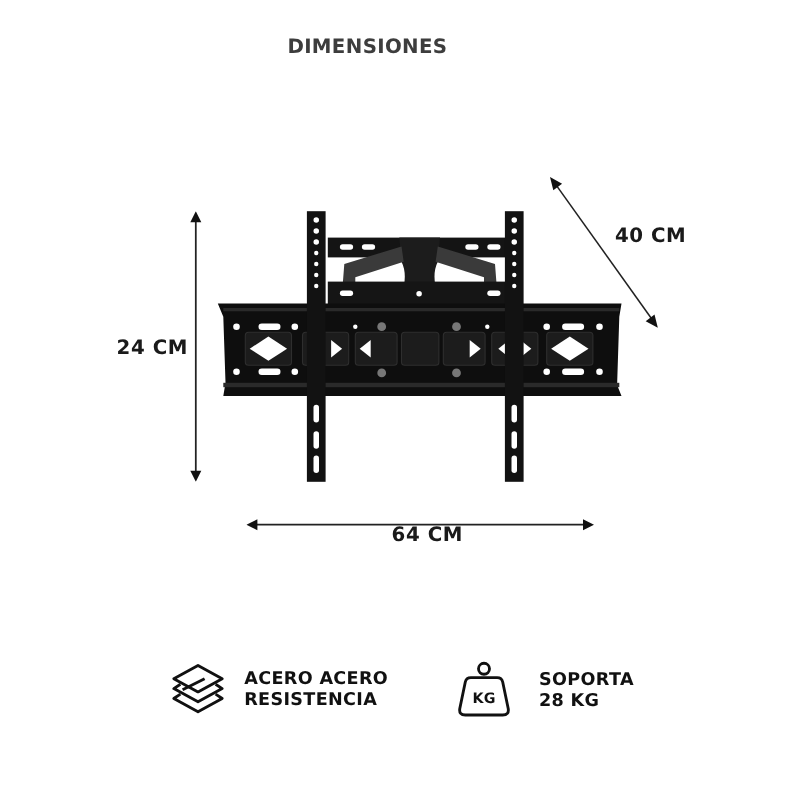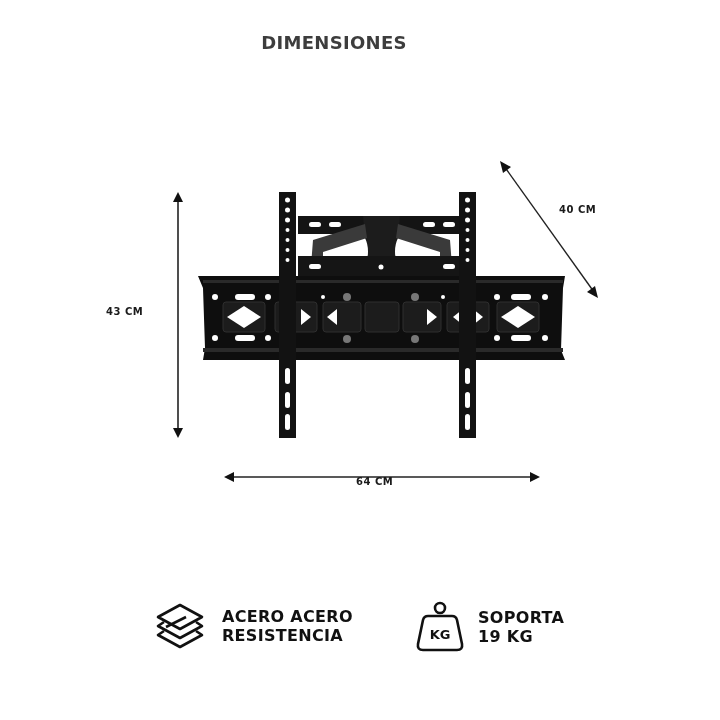--- a/index.html
+++ b/index.html
@@ -1,33 +1,33 @@
 <!DOCTYPE html>
 <html><head>
 <meta charset="utf-8">
 <style>
   html, body { margin:0; padding:0; background:#ffffff; }
   body { width:720px; height:720px; position:relative; overflow:hidden; font-family:"DejaVu Sans", sans-serif; }
   .title { position:absolute; left:0; width:668px; top:32px; text-align:center; font-weight:bold; font-size:18px; color:#3d3d3d; letter-spacing:0.3px; }
-  .dim-label { position:absolute; font-weight:bold; font-size:10px; color:#1a1a1a; letter-spacing:0.5px; }
+  .dim-label { position:absolute; font-weight:bold; font-size:18px; color:#1a1a1a; letter-spacing:0.5px; }
   .feature { position:absolute; display:flex; align-items:center; }
   .feature-text { font-weight:bold; font-size:16px; line-height:19px; color:#111; letter-spacing:0.3px; }
   svg { position:absolute; }
 </style>
 </head>
 <body>
 
 <div class="title">DIMENSIONES</div>
 
 <svg style="left:168px;top:192px;" width="20" height="246" viewBox="0 0 20 246">
   <line x1="10" y1="6" x2="10" y2="240" stroke="#222" stroke-width="1.6"></line>
   <polygon points="10,0 5,10 15,10" fill="#111"></polygon>
   <polygon points="10,246 5,236 15,236" fill="#111"></polygon>
 </svg>
-<div class="dim-label" style="left:106px;top:306px;">43 CM</div>
+<div class="dim-label" style="left:106px;top:306px;">24 CM</div>
 
 <svg style="left:224px;top:468px;" width="316" height="18" viewBox="0 0 316 18">
   <line x1="6" y1="9" x2="310" y2="9" stroke="#222" stroke-width="1.6"></line>
   <polygon points="0,9 10,4 10,14" fill="#111"></polygon>
   <polygon points="316,9 306,4 306,14" fill="#111"></polygon>
 </svg>
 <div class="dim-label" style="left:356px;top:476px;">64 CM</div>
 
 <svg style="left:498px;top:160px;" width="104" height="140" viewBox="0 0 104 140">
   <line x1="6" y1="6" x2="96" y2="132" stroke="#222" stroke-width="1.4"></line>
@@ -148,17 +148,17 @@
     <div>RESISTENCIA</div>
   </div>
 </div>
 
 <div class="feature" style="left:414px;top:600px;">
   <svg style="position:relative;" width="52" height="54" viewBox="0 0 52 54">
     <circle cx="26" cy="8" r="5" fill="none" stroke="#111" stroke-width="2.6"></circle>
     <path d="M14,16 L38,16 Q42,16 43,20 L48,44 Q49,50 43,50 L9,50 Q3,50 4,44 L9,20 Q10,16 14,16 Z" fill="none" stroke="#111" stroke-width="2.6"></path>
     <text x="26" y="39" text-anchor="middle" font-family="DejaVu Sans, sans-serif" font-weight="bold" font-size="13" fill="#111">KG</text>
   </svg>
-  <div class="feature-text" style="margin-left:12px;">
+  <div class="feature-text" style="margin-left:24px;">
     <div>SOPORTA</div>
-    <div>19 KG</div>
+    <div>28 KG</div>
   </div>
 </div>
 
 </body></html>

